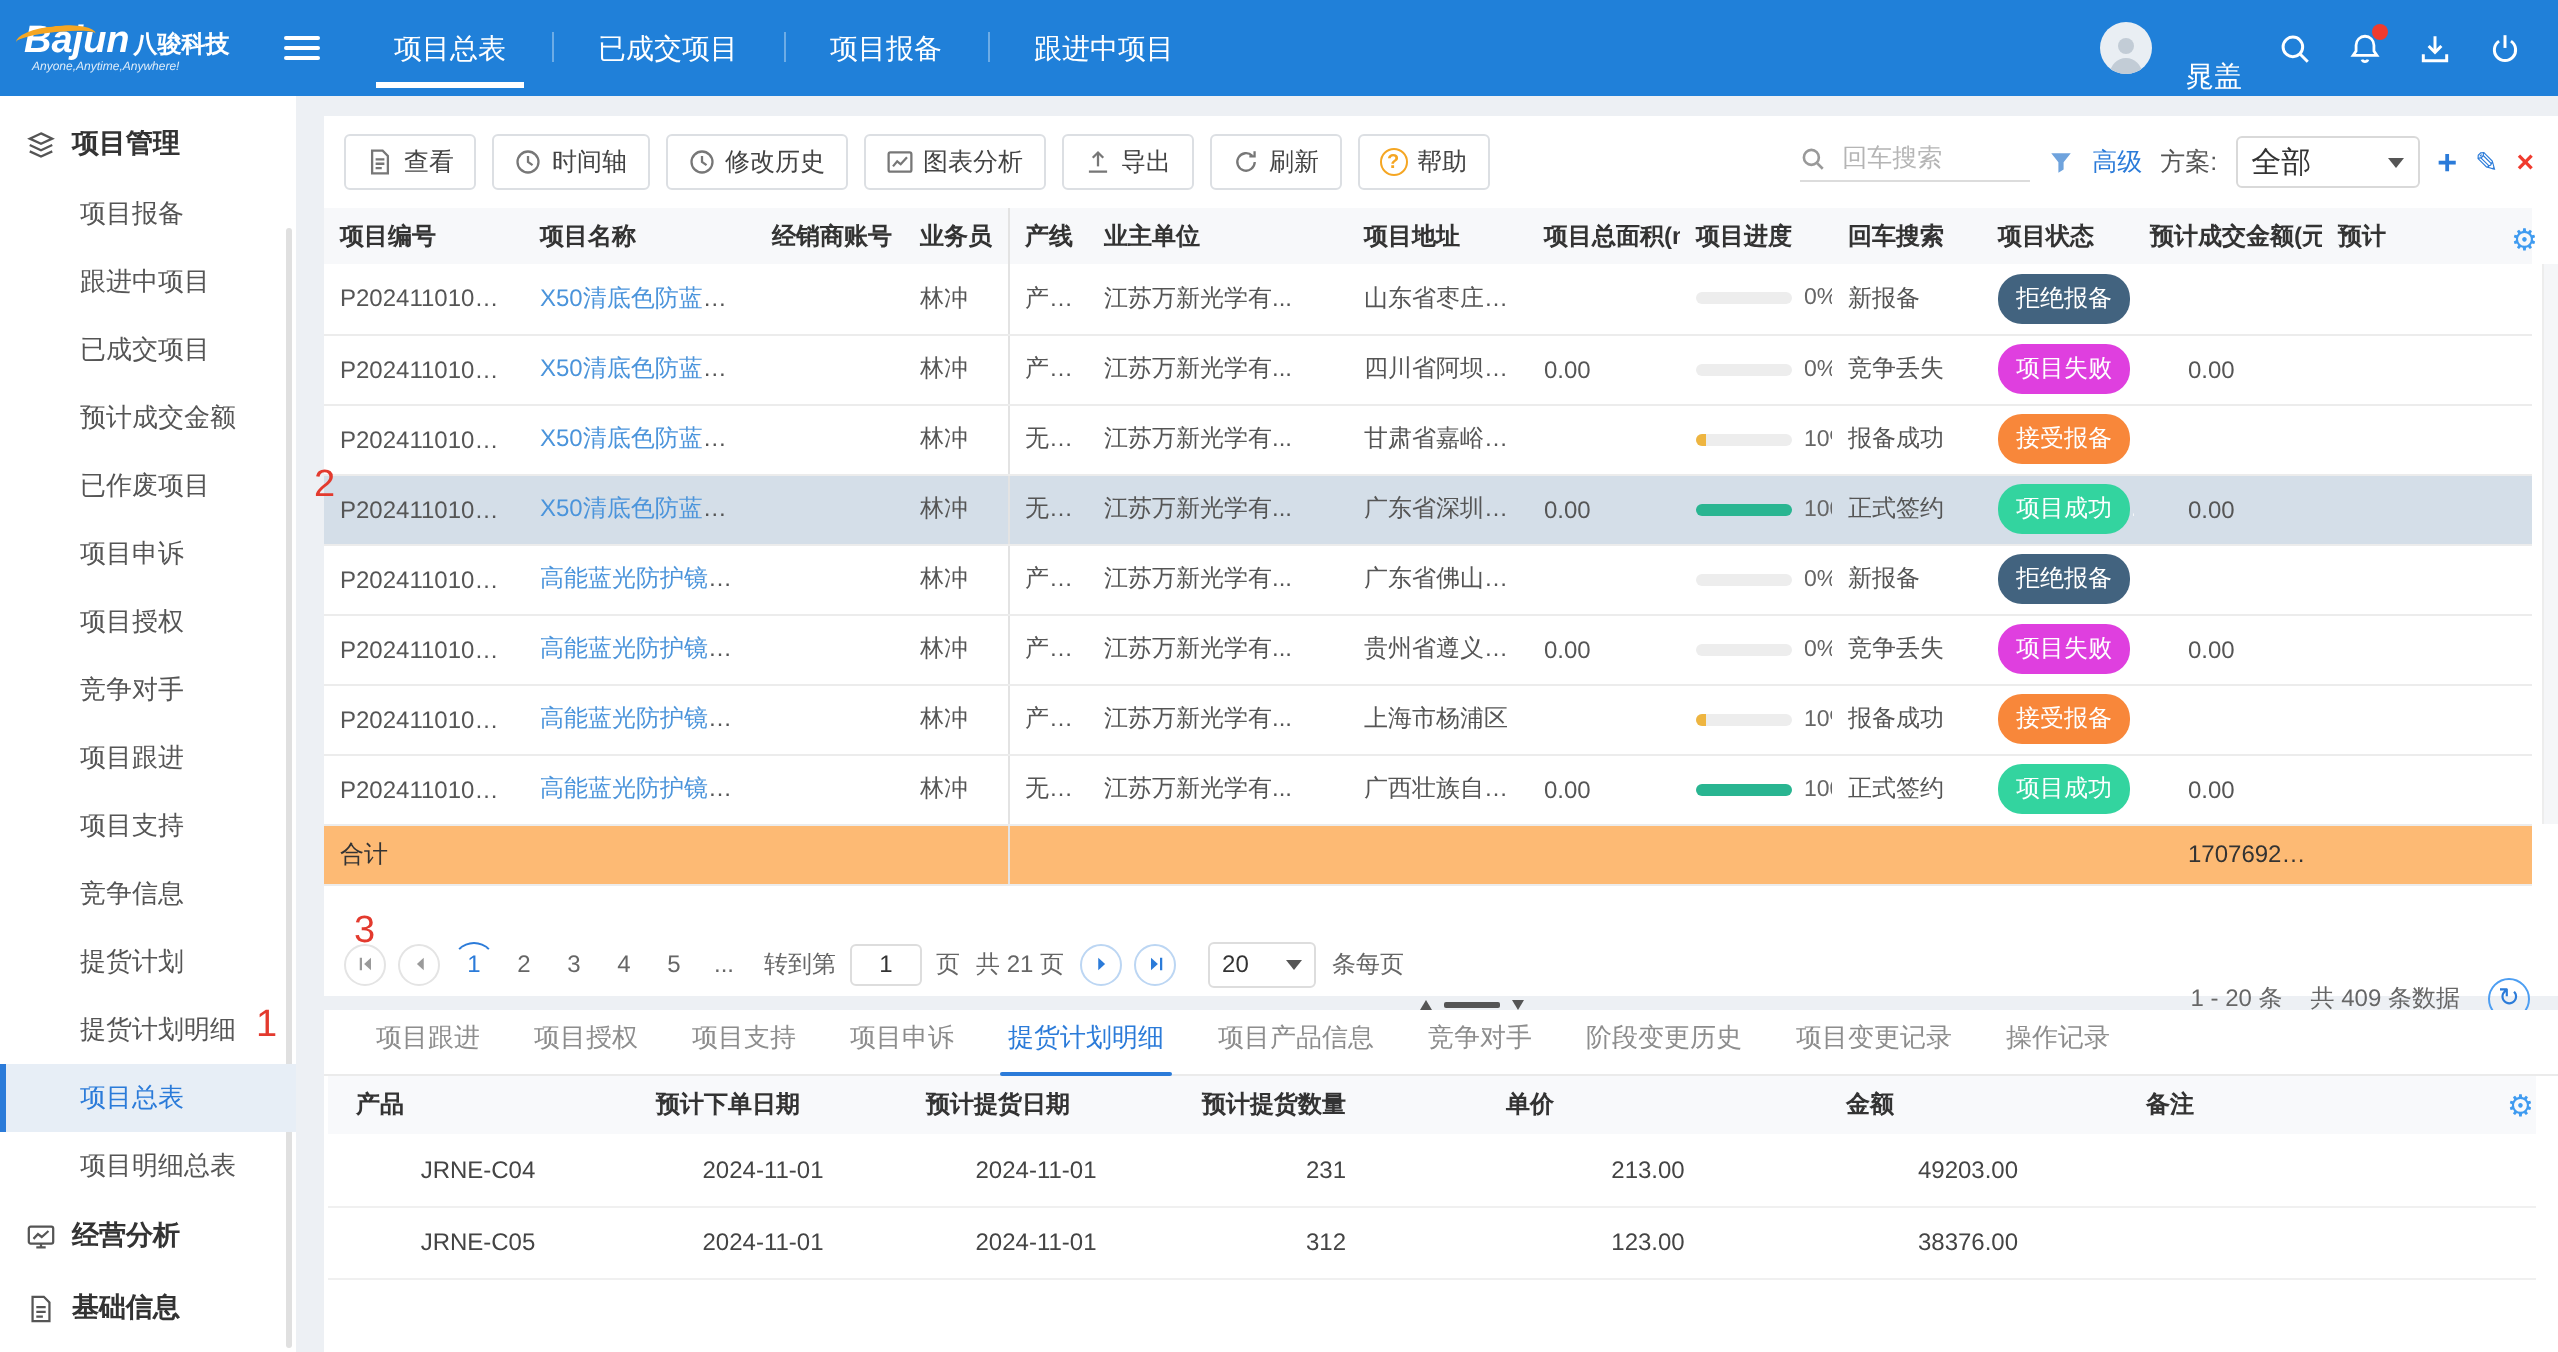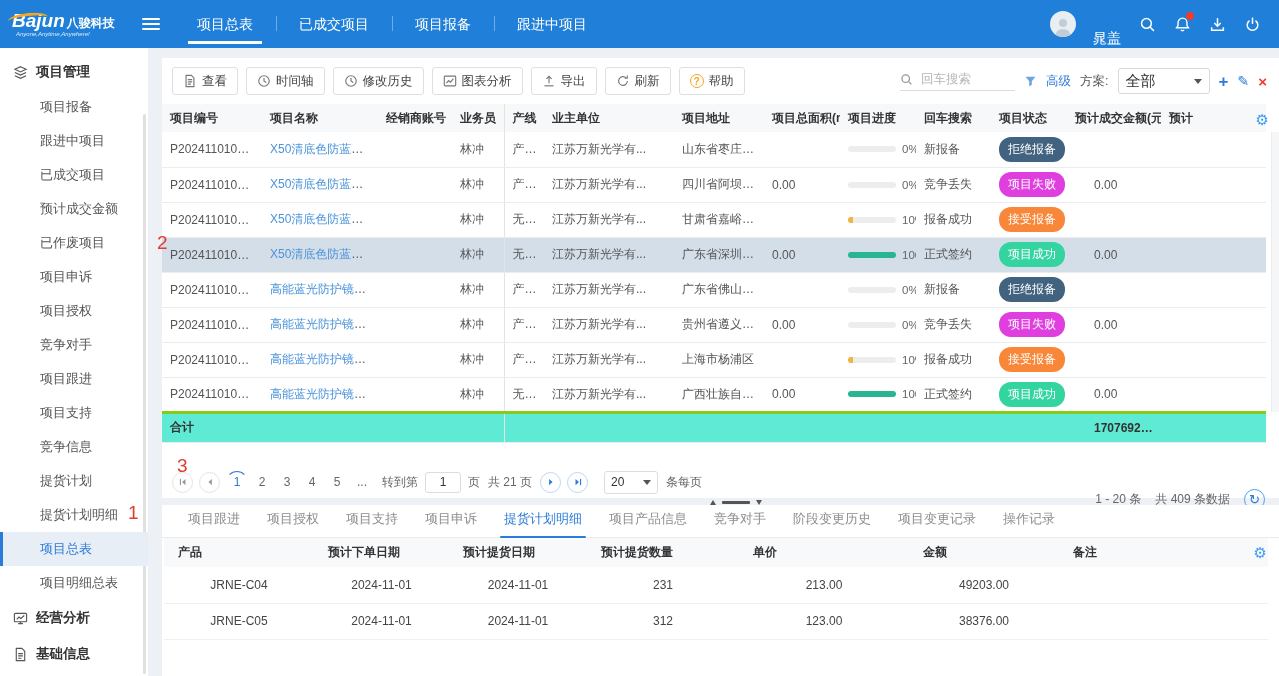--- a/index.html
+++ b/index.html
@@ -71,21 +71,21 @@
   table.grid td { height:35px; padding:0 8px; border-bottom:1px solid #ececec; color:#555;
     white-space:nowrap; overflow:hidden; text-overflow:ellipsis; }
   table.grid .frz { border-right:1px solid #e3e3e3; }
   tr.selected td { background:#d4dee8; }
   .lnk { color:#4b94db; cursor:pointer; }
   .badge { display:inline-block; min-width:56px; text-align:center; padding:4px 9px; border-radius:12px; color:#fff; font-size:12px; }
   .prog { display:flex; align-items:center; gap:6px; }
   .bar { width:48px; height:6px; background:#ededed; border-radius:3px; overflow:hidden; flex:none; }
   .bar i { display:block; height:100%; }
   .plabel { color:#666; font-size:11.5px; }
-  tr.total td { height:30px; border-top:3px solid #84cc16; border-bottom:1px solid #ececec; font-weight:bold; color:#333; background:#5eead4; }
+  tr.total td { height:30px; border-top:1px solid #84cc16; border-bottom:1px solid #ececec; font-weight:normal; color:#333; background:#fdba74; }
   .grid-gear { position:absolute; right:10px; top:53px; color:#3f9bf0; font-size:15px; cursor:pointer;
     font-family:"DejaVu Sans",sans-serif; }
   .vscroll { position:absolute; right:0; top:74px; width:8px; height:280px; background:#f5f6f8; border-left:1px solid #ededed; }
 
   
   .pagination { position:absolute; left:0; right:0; bottom:0; height:32px; display:flex; align-items:center;
     padding:0 14px 0 10px; font-size:12px; color:#666; }
   .pgbtn { width:21px; height:21px; border-radius:50%; border:1px solid #e4e4e4; background:#fff; display:inline-flex;
     align-items:center; justify-content:center; margin-right:6px; cursor:pointer; flex:none; }
   .pgnum { width:22px; height:22px; display:inline-flex; align-items:center; justify-content:center; margin-right:3px; cursor:pointer; }

